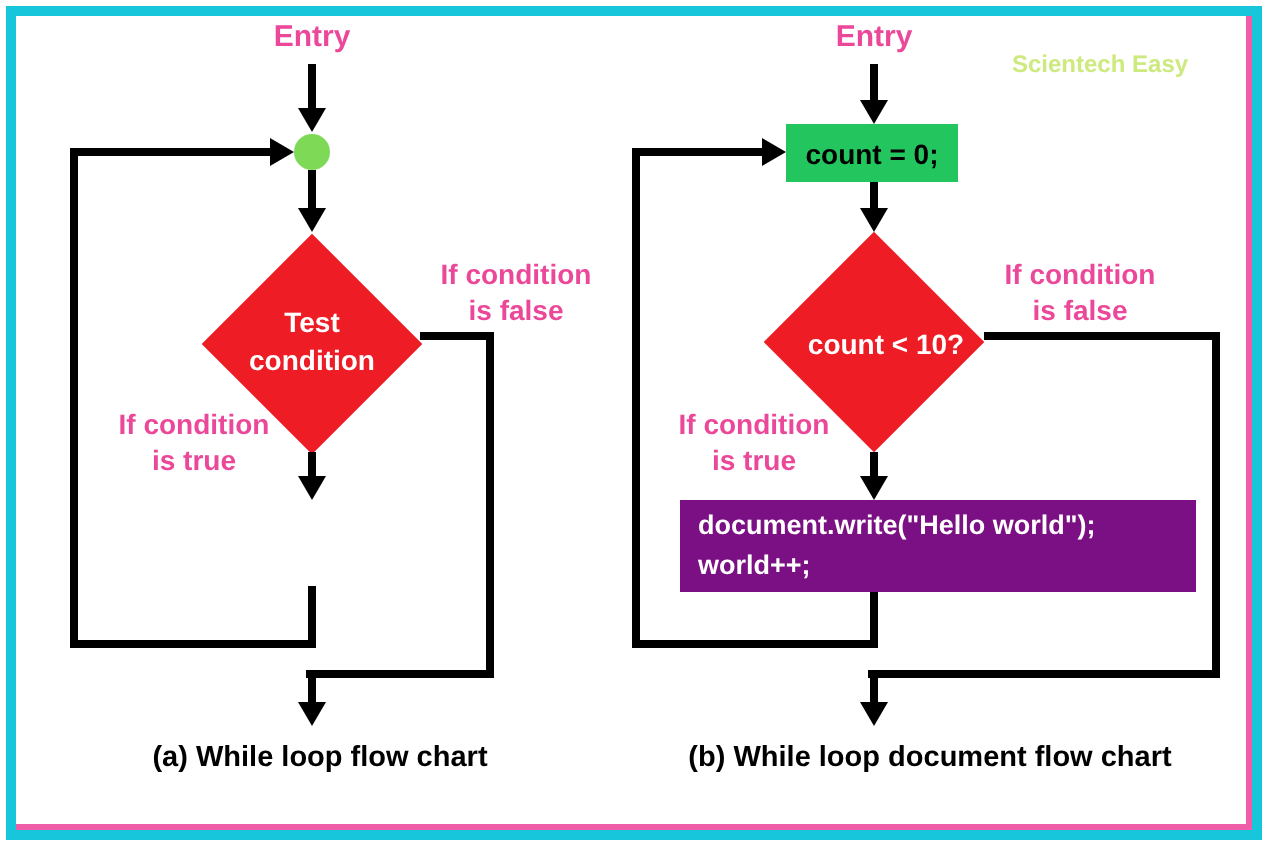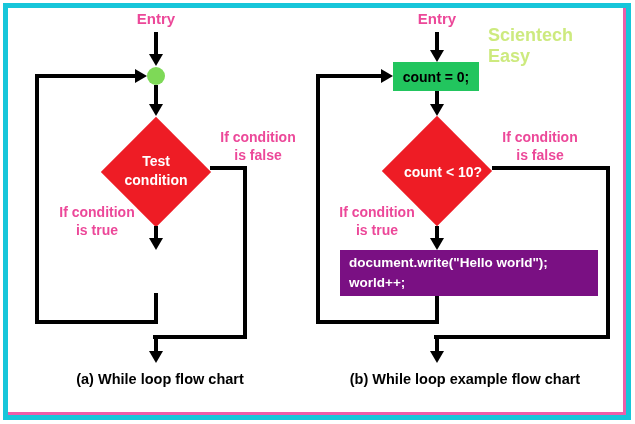--- a/index.html
+++ b/index.html
@@ -38,21 +38,21 @@
     background:#7ed957;
   }
   .box {
     position:absolute; display:flex; flex-direction:column; justify-content:center;
     font-weight:bold; box-sizing:border-box;
   }
   .box.purple { background:#7a1083; color:#fff; font-size:14px; line-height:1.45; text-align:center; }
   .box.purple.code { text-align:left; padding-left:9px; font-size:13.5px; line-height:1.5; }
   .box.orange { background:#22c55e; color:#000; font-size:14px; text-align:center; }
   .caption { position:absolute; font-weight:bold; font-size:14.5px; text-align:center; color:#000; }
-  .watermark { position:absolute; left:488px; top:25px; width:110px; color:#cdea7e; font-weight:bold; font-size:18px; }
+  .watermark { position:absolute; left:506px; top:25px; width:110px; color:#cdea7e; font-weight:bold; font-size:12px; }
   .pre { white-space:pre; display:block; }
   .blk { display:block; }
 </style>
 </head>
 <body>
 
 <div class="canvas">
   <div class="frame">
     <div class="frame-shadow"></div>
   </div>
@@ -144,14 +144,14 @@
   <div class="arr down" style="left:430px; top:238px;"></div>
 
   <div class="box purple code" style="left:340px; top:250px; width:258px; height:46px;">
     <span class="pre">document.write("Hello world");</span>
     <span class="pre">world++;</span>
   </div>
 
   <div class="vline" style="left:435px; top:296px; height:26px;"></div>
   <div class="hline" style="left:316px; top:320px; width:123px;"></div>
 
-  <div class="caption" style="left:315px; top:371px; width:300px;">(b) While loop example flow chart</div>
+  <div class="caption" style="left:315px; top:371px; width:300px;">(b) While loop document flow chart</div>
 </div>
 
 </body></html>

